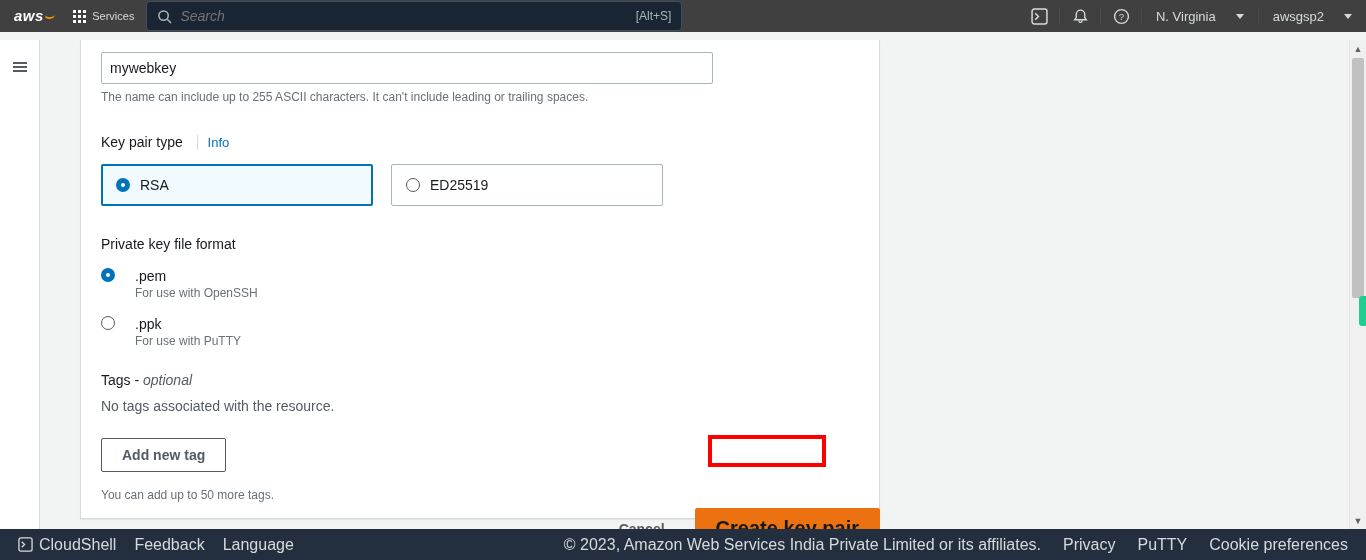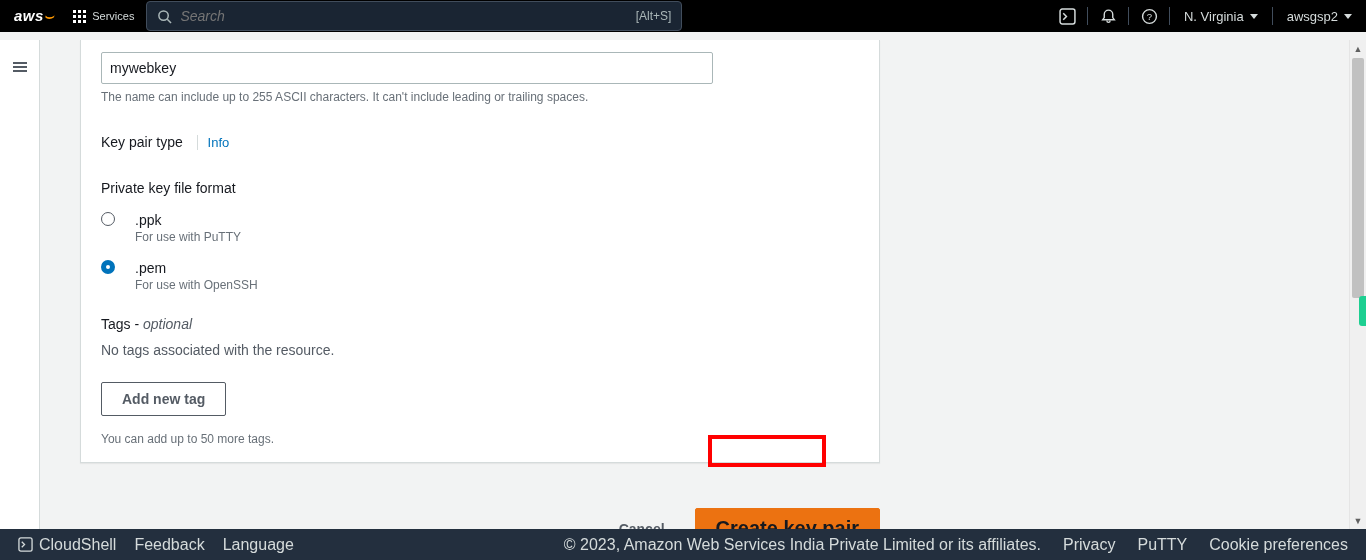--- a/index.html
+++ b/index.html
@@ -1,32 +1,32 @@
 <!DOCTYPE html>
 <html><head>
 <meta charset="utf-8">
 <style>
   * { box-sizing: border-box; margin: 0; padding: 0; font-family: "Amazon Ember", "Helvetica Neue", Arial, sans-serif; }
   body { width: 1366px; height: 560px; overflow: hidden; background: #f2f3f3; position: relative; }
 
   
-  .top-nav { height: 32px; background: #000000; display: flex; align-items: center; color: #d5dbdb; position: relative; }
+  .top-nav { height: 32px; background: #404040; display: flex; align-items: center; color: #d5dbdb; position: relative; }
   .aws-logo { margin-left: 14px; font-weight: bold; font-style: italic; color: #fff; font-size: 15px; letter-spacing:0.5px;}
   .aws-logo .smile { color: #ff9900; }
   .services-btn { display: flex; align-items: center; gap: 6px; margin-left: 18px; font-size: 11px; cursor: pointer; }
   .grid-icon { width:14px; height:14px; display:inline-block; background:
     radial-gradient(circle,#fff 1.5px,transparent 1.5px) 0 0/5px 5px; }
   .search-wrap { margin-left: 12px; display:flex; align-items:center; background:#1a2533; border:1px solid #414d5c; border-radius:4px; width:536px; height:30px; padding:0 10px; }
   .search-wrap svg { flex-shrink:0; }
   .search-input { background:transparent; border:none; outline:none; color:#aab7b8; font-style:italic; flex:1; margin-left:8px; font-size:14px; }
   .search-hint { color:#aab7b8; font-size:12px; }
   .nav-right { margin-left:auto; display:flex; align-items:center; gap:0; height:100%; }
   .nav-icon-btn { width:40px; height:40px; display:flex; align-items:center; justify-content:center; cursor:pointer; border-left:1px solid #3c4a5b00; }
   .nav-divider { width:1px; height:18px; background:#414d5c; }
-  .region-btn, .acct-btn { display:flex; align-items:center; gap:6px; padding:0 14px; font-size:13px; cursor:pointer; height:100%; }
+  .region-btn, .acct-btn { display:flex; align-items:center; gap:20px; padding:0 14px; font-size:13px; cursor:pointer; height:100%; }
   .caret-dn { width:0;height:0;border-left:4px solid transparent;border-right:4px solid transparent;border-top:5px solid #d5dbdb; }
 
   
   .left-rail { position:absolute; top:40px; left:0; width:40px; height:calc(100% - 40px - 31px); background:#fff; border-right:1px solid #d5dbdb; display:flex; align-items:flex-start; justify-content:center; padding-top:22px;}
   .hamburger { width:14px; height:10px; border-top:2px solid #545b64; border-bottom:2px solid #545b64; position:relative; cursor:pointer;}
   .hamburger::after{content:"";position:absolute;top:2px;left:0;right:0;border-top:2px solid #545b64;}
 
   
   .main { position:absolute; top:40px; left:40px; right:0; bottom:31px; overflow:hidden; background:#f2f3f3; }
   .scroll-track { position:absolute; right:0; top:0; bottom:0; width:17px; background:#f0f0f0; border-left:1px solid #e5e5e5;}
@@ -126,34 +126,44 @@
 <div class="main">
 
   <div class="panel">
     <input class="name-input" value="mywebkey" style="">
     <div class="hint">The name can include up to 255 ASCII characters. It can't include leading or trailing spaces.</div>
 
     <div class="section-label">
       <span>Key pair type</span>
       <span class="info-link">Info</span>
     </div>
+    <div class="radio-row">
+      <div class="radio-card selected">
+        <span class="radio-dot"></span>
+        <span>RSA</span>
+      </div>
+      <div class="radio-card">
+        <span class="radio-dot"></span>
+        <span>ED25519</span>
+      </div>
+    </div>
 
     <div class="section-label">Private key file format</div>
+    <div class="vradio">
+      <span class="radio-dot on"></span>
+      <div>
+        <div class="vradio-label">.pem</div>
+        <div class="vradio-desc">For use with OpenSSH</div>
+      </div>
+    </div>
     <div class="vradio">
       <span class="radio-dot"></span>
       <div>
         <div class="vradio-label">.ppk</div>
         <div class="vradio-desc">For use with PuTTY</div>
-      </div>
-    </div>
-    <div class="vradio">
-      <span class="radio-dot on"></span>
-      <div>
-        <div class="vradio-label">.pem</div>
-        <div class="vradio-desc">For use with OpenSSH</div>
       </div>
     </div>
 
     <div class="tags-title">
       <span>Tags - </span><span class="opt">optional</span>
     </div>
     <div class="tags-empty">No tags associated with the resource.</div>
     <button class="add-tag-btn">Add new tag</button>
     <div class="hint" style="margin-top:16px">You can add up to 50 more tags.</div>
   </div>

